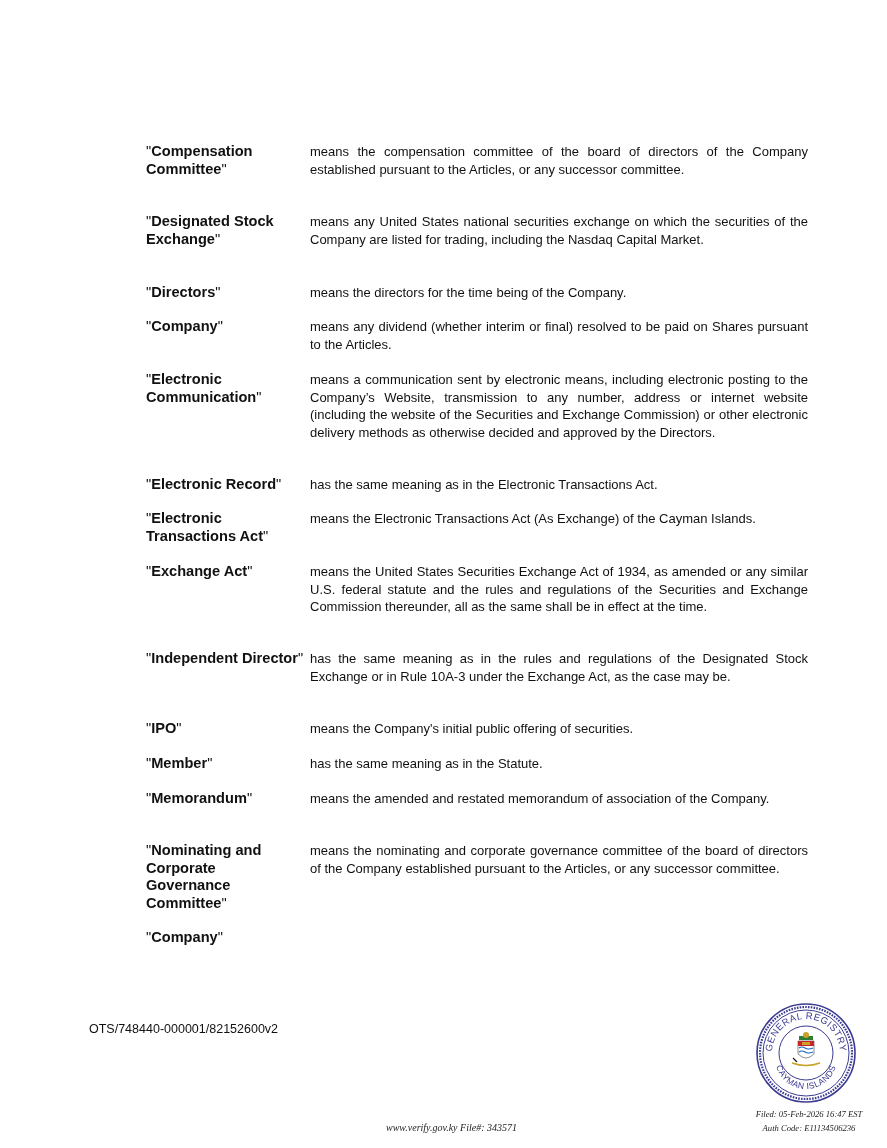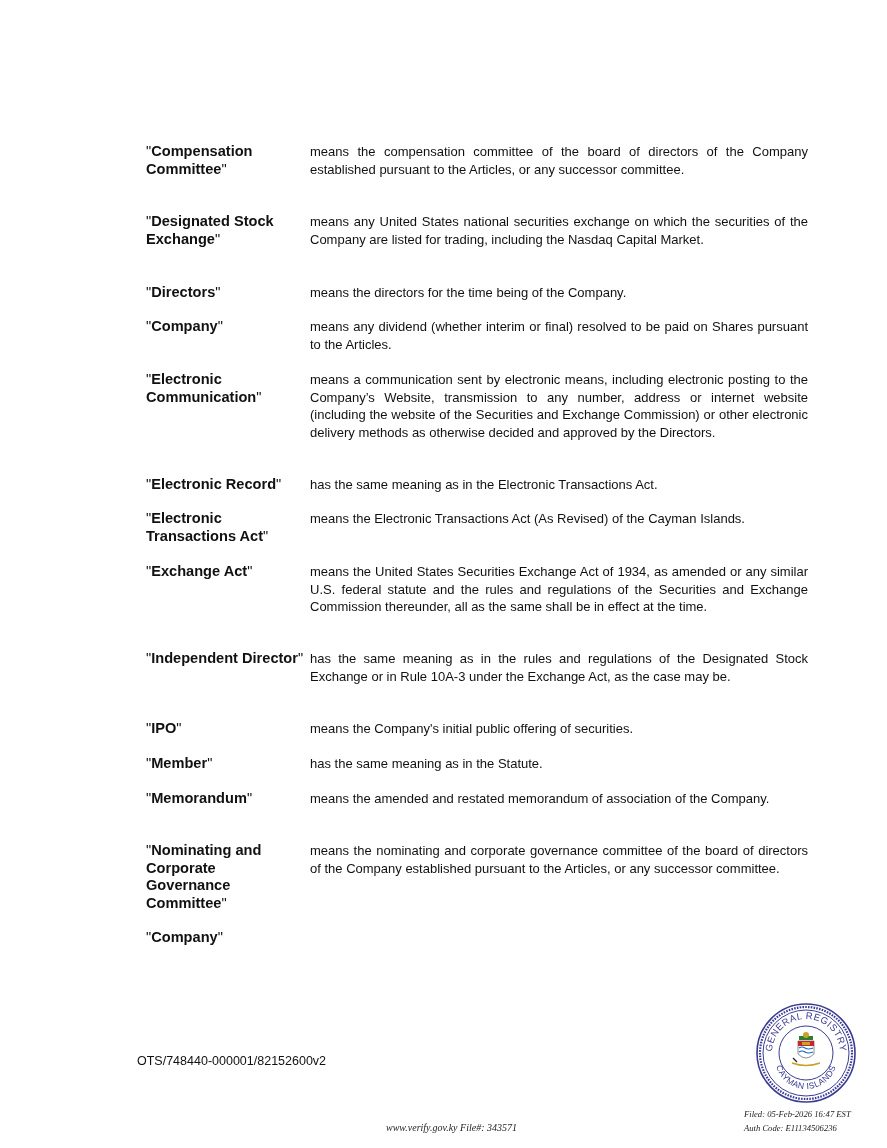--- a/index.html
+++ b/index.html
@@ -4,23 +4,23 @@
 <style>
   html, body { margin: 0; padding: 0; background: #ffffff; }
   body { width: 887px; height: 1148px; position: relative; overflow: hidden;
          font-family: "Liberation Sans", sans-serif; color: #111; }
   .defs { position: absolute; left: 146px; top: 143px; width: 662px; }
   .entry { position: absolute; left: 0; width: 662px; display: flex; }
   .term { width: 164px; flex: none; font-size: 14.6px; line-height: 17.5px; }
   .term b { font-weight: bold; }
   .def { width: 498px; flex: none; font-size: 13px; line-height: 17.5px;
          text-align: justify; text-align-last: left; }
-  .ref { position: absolute; left: 89px; top: 1054px; font-size: 12.5px; color: #111; margin-left: 48px; }
+  .ref { position: absolute; left: 89px; top: 1022px; font-size: 12.5px; color: #111; }
   .seal { position: absolute; left: 755px; top: 1002px; width: 102px; height: 102px; }
-  .filed { position: absolute; left: 744px; top: 1107px; width: 130px; text-align: left;
+  .filed { position: absolute; left: 744px; top: 1107px; width: 130px; text-align: center;
            font-family: "Liberation Serif", serif; font-style: italic; font-size: 8.6px;
            line-height: 14px; color: #222; }
   .verify { position: absolute; left: 386px; top: 1122px; font-family: "Liberation Serif", serif;
             font-style: italic; font-size: 10px; color: #222; }
 </style>
 </head>
 <body>
 
 <div class="defs">
   <div class="entry" style="top:0px">
@@ -42,21 +42,21 @@
   <div class="entry" style="top:228px">
     <div class="term">"<b>Electronic Communication</b>"</div>
     <div class="def">means a communication sent by electronic means, including electronic posting to the Company’s Website, transmission to any number, address or internet website (including the website of the Securities and Exchange Commission) or other electronic delivery methods as otherwise decided and approved by the Directors.</div>
   </div>
   <div class="entry" style="top:333px">
     <div class="term">"<b>Electronic Record</b>"</div>
     <div class="def">has the same meaning as in the Electronic Transactions Act.</div>
   </div>
   <div class="entry" style="top:367px">
     <div class="term">"<b>Electronic Transactions Act</b>"</div>
-    <div class="def">means the Electronic Transactions Act (As Revised) of the Cayman Islands.</div>
+    <div class="def">means the Electronic Transactions Act (As Exchange) of the Cayman Islands.</div>
   </div>
   <div class="entry" style="top:420px">
     <div class="term">"<b>Exchange Act</b>"</div>
     <div class="def">means the United States Securities Exchange Act of 1934, as amended or any similar U.S. federal statute and the rules and regulations of the Securities and Exchange Commission thereunder, all as the same shall be in effect at the time.</div>
   </div>
   <div class="entry" style="top:507px">
     <div class="term">"<b>Independent Director</b>"</div>
     <div class="def">has the same meaning as in the rules and regulations of the Designated Stock Exchange or in Rule 10A-3 under the Exchange Act, as the case may be.</div>
   </div>
   <div class="entry" style="top:577px">

